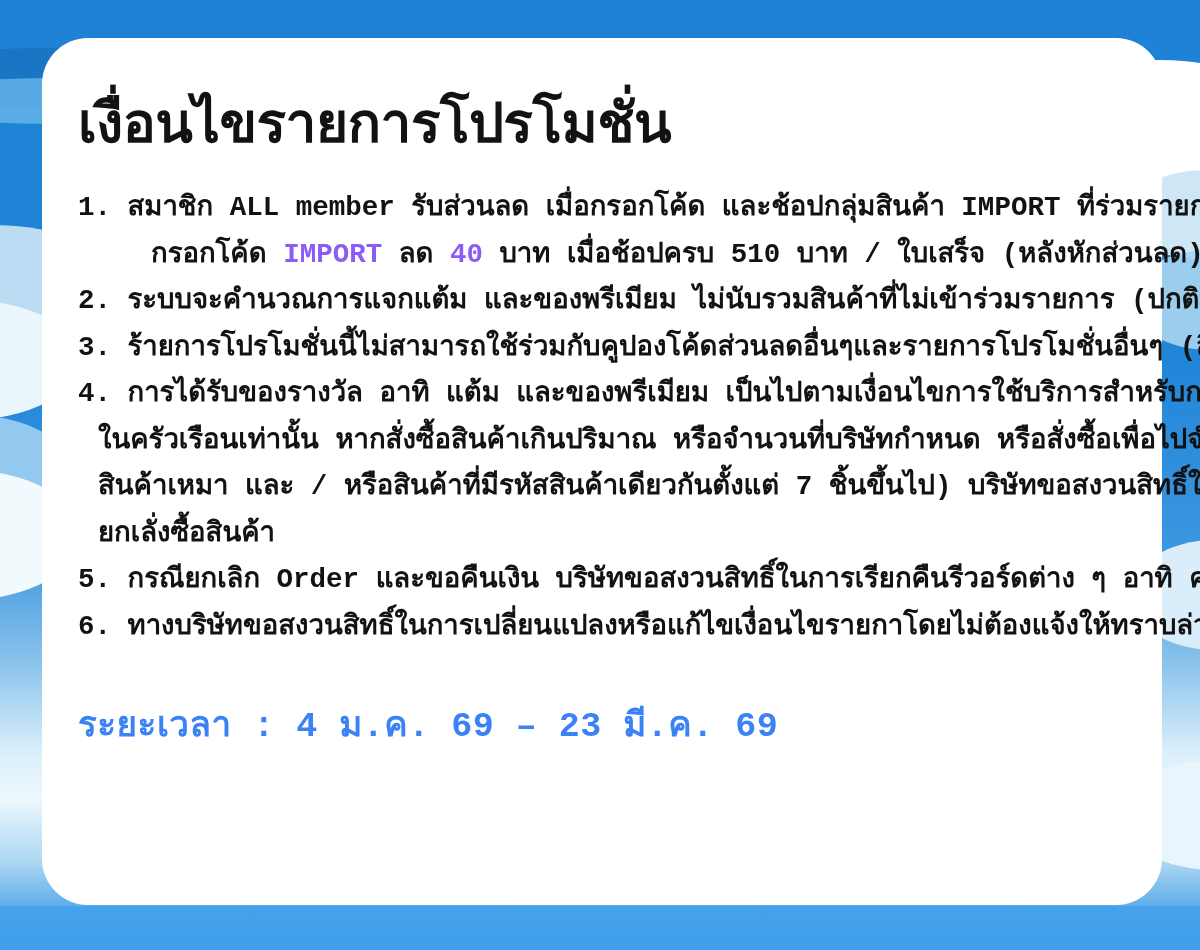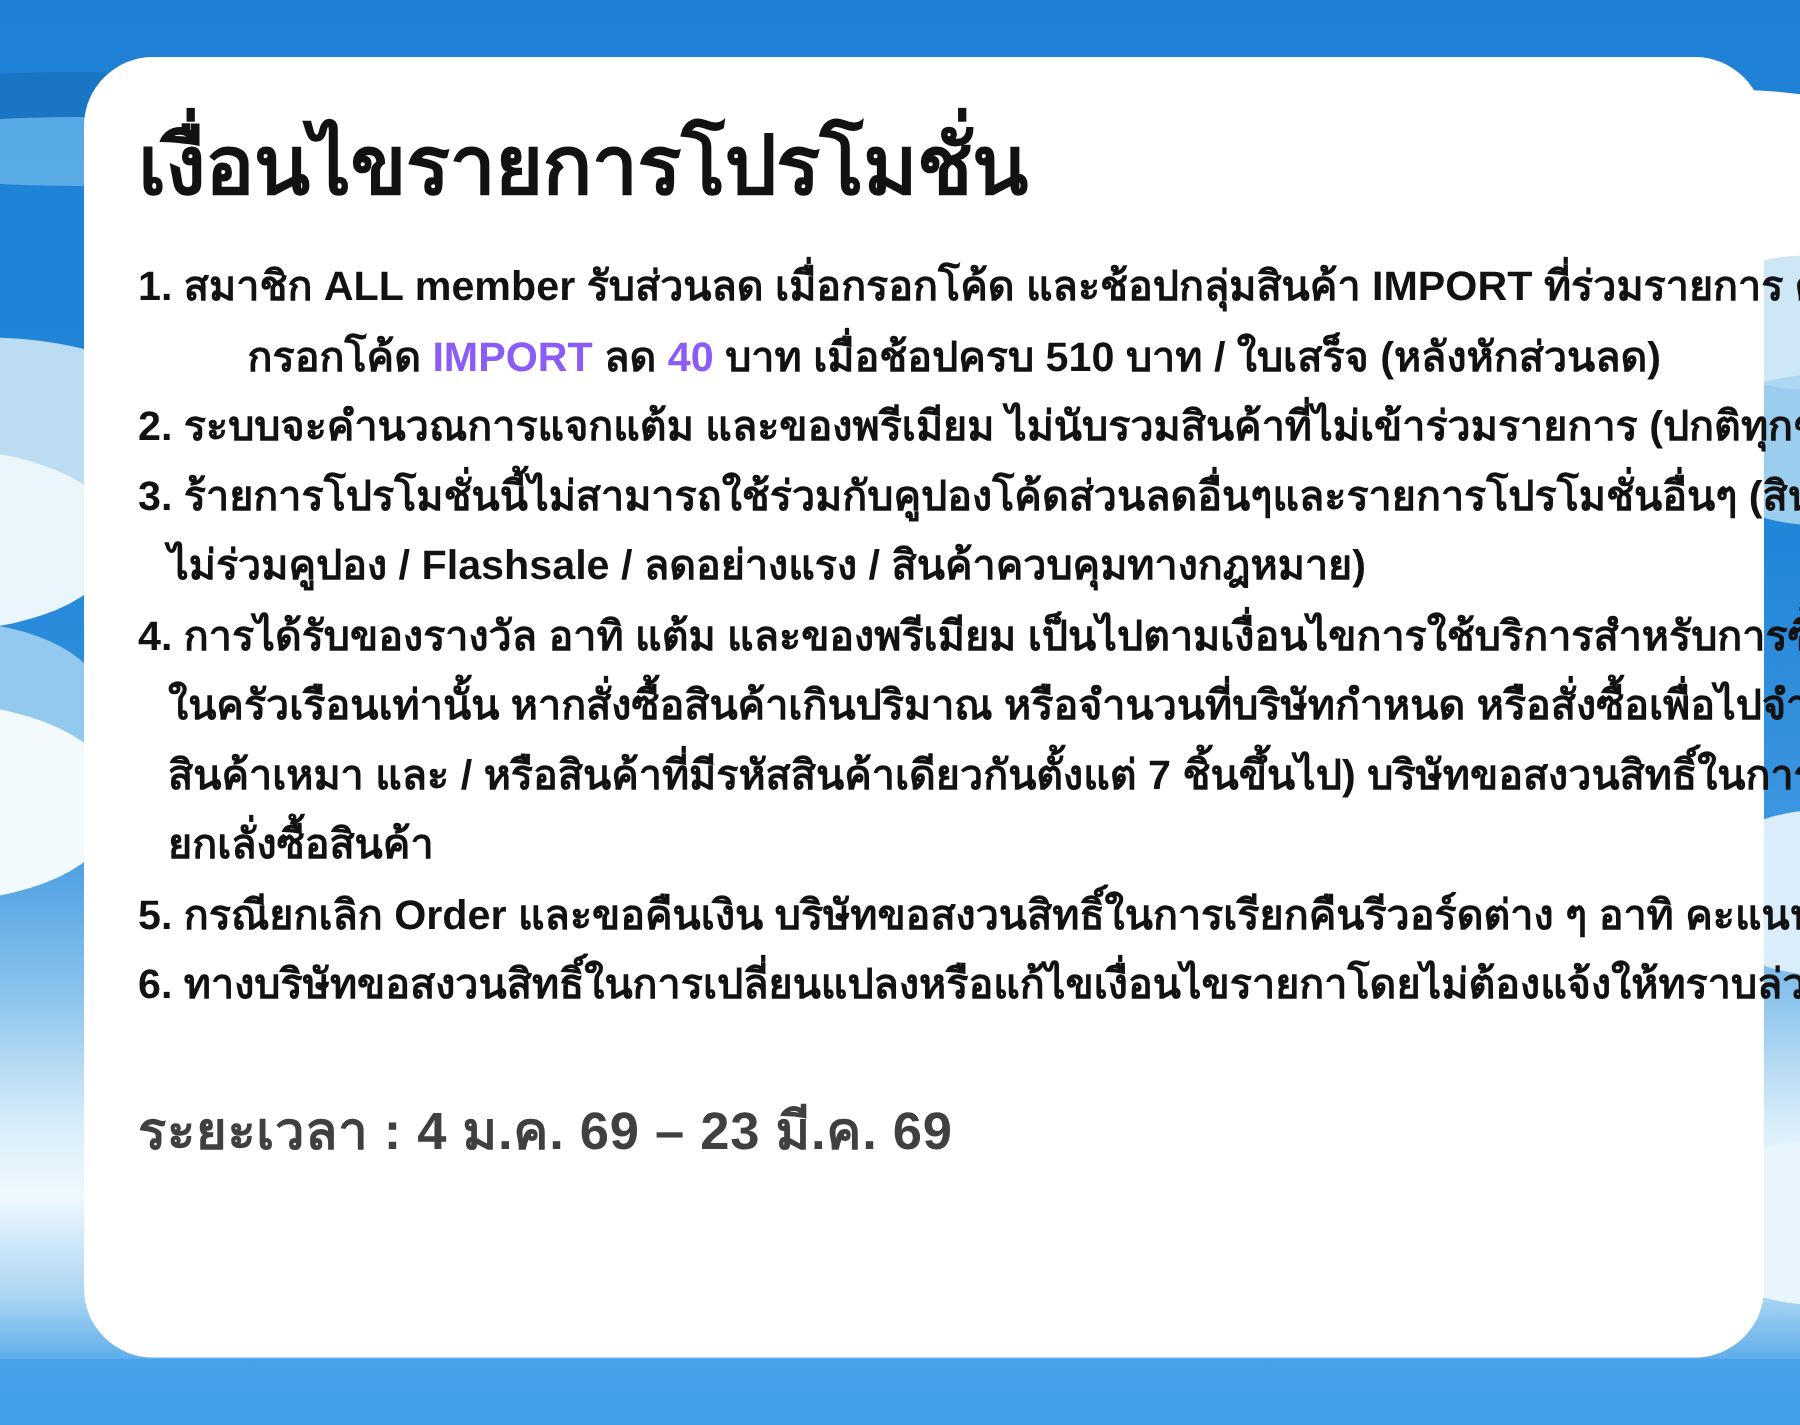--- a/index.html
+++ b/index.html
@@ -21,38 +21,39 @@
   .c-right-top-white{width:260px;height:120px;right:-90px;top:60px;background:#ffffff;}
   .c-right-top-white2{width:190px;height:80px;right:60px;top:78px;background:#ffffff;}
   .c-right1{width:180px;height:90px;right:-100px;top:170px;background:#cde7f7;}
   .c-right2{width:160px;height:100px;right:-90px;top:250px;background:#a9d5f1;opacity:.9;}
   .c-right3{width:170px;height:110px;right:-100px;top:540px;background:#d9eefa;}
   .c-right4{width:190px;height:110px;right:-110px;top:760px;background:#e8f5fd;}
   .bottom-band{position:absolute;left:0;right:0;bottom:0;height:44px;
     background:linear-gradient(180deg,#46a2ea 0%,#3f9ee9 100%);}
 
   .card{
-    position:absolute;left:56px;top:38px;width:1120px;height:867px;
+    position:absolute;left:42px;top:38px;width:1120px;height:867px;
     background:#ffffff;border-radius:46px;box-sizing:border-box;
-    padding:41px 28px 0 36px;
+    padding:58px 28px 0 36px;
+    font-family:Liberation Mono, monospace;
   }
   .title{
     font-size:55px;font-weight:800;color:#121212;line-height:1.15;
     margin:0 0 26px 0;letter-spacing:-0.5px;
   }
   .terms{color:#121212;}
   .t-line{
     font-size:27.5px;font-weight:700;line-height:46.5px;
     white-space:nowrap;color:#121212;
   }
   .t-line.ind1{padding-left:20px;}
   .t-line.ind2{padding-left:73px;}
   .seg-red{color:#8b5cf6;}
   .period{
-    margin-top:46px;font-size:35px;font-weight:800;color:#404040;
+    margin-top:46px;font-size:35px;font-weight:800;color:#3b82f6;
     letter-spacing:0.5px;
   }
 </style>
 </head>
 <body>
 
 <div class="stage">
 
   <div class="cloud c-darkstreak"></div>
   <div class="cloud c-ltstreak1"></div>
@@ -68,21 +69,20 @@
   <div class="cloud c-right4"></div>
   <div class="bottom-band"></div>
 
   <div class="card">
     <h1 class="title">เงื่อนไขรายการโปรโมชั่น</h1>
     <div class="terms">
         <div class="t-line"><span>1. สมาชิก ALL member รับส่วนลด เมื่อกรอกโค้ด และช้อปกลุ่มสินค้า IMPORT ที่ร่วมรายการ ตามเงื่อนไขดังนี้</span></div>
         <div class="t-line ind2"><span>กรอกโค้ด </span><span class="seg-red">IMPORT</span><span> ลด </span><span class="seg-red">40</span><span> บาท เมื่อช้อปครบ 510 บาท / ใบเสร็จ (หลังหักส่วนลด)</span></div>
         <div class="t-line"><span>2. ระบบจะคำนวณการแจกแต้ม และของพรีเมียม ไม่นับรวมสินค้าที่ไม่เข้าร่วมรายการ (ปกติทุกๆ10 บาท ได้ 3 แต้ม)</span></div>
         <div class="t-line"><span>3. ร้ายการโปรโมชั่นนี้ไม่สามารถใช้ร่วมกับคูปองโค้ดส่วนลดอื่นๆและรายการโปรโมชั่นอื่นๆ (สินค้าที่มีสัญลักษณ์</span></div>
-        <div class="t-line ind1"><span>ไม่ร่วมคูปอง / Flashsale / ลดอย่างแรง / สินค้าควบคุมทางกฎหมาย)</span></div>
         <div class="t-line"><span>4. การได้รับของรางวัล อาทิ แต้ม และของพรีเมียม เป็นไปตามเงื่อนไขการใช้บริการสำหรับการซื้อสินค้า เพื่อบริโภค</span></div>
         <div class="t-line ind1"><span>ในครัวเรือนเท่านั้น หากสั่งซื้อสินค้าเกินปริมาณ หรือจำนวนที่บริษัทกำหนด หรือสั่งซื้อเพื่อไปจำหน่ายต่อ (การซื้อ</span></div>
         <div class="t-line ind1"><span>สินค้าเหมา และ / หรือสินค้าที่มีรหัสสินค้าเดียวกันตั้งแต่ 7 ชิ้นขึ้นไป) บริษัทขอสงวนสิทธิ์ในการยกเลิกหรือเพิกถอน</span></div>
         <div class="t-line ind1"><span>ยกเลั่งซื้อสินค้า</span></div>
         <div class="t-line"><span>5. กรณียกเลิก Order และขอคืนเงิน บริษัทขอสงวนสิทธิ์ในการเรียกคืนรีวอร์ดต่าง ๆ อาทิ คะแนน หรือ อื่น ๆ</span></div>
         <div class="t-line"><span>6. ทางบริษัทขอสงวนสิทธิ์ในการเปลี่ยนแปลงหรือแก้ไขเงื่อนไขรายกาโดยไม่ต้องแจ้งให้ทราบล่วงหน้า และในกรณี</span></div>
       </div>
     <div class="period">ระยะเวลา : 4 ม.ค. 69 – 23 มี.ค. 69</div>
   </div>
 

